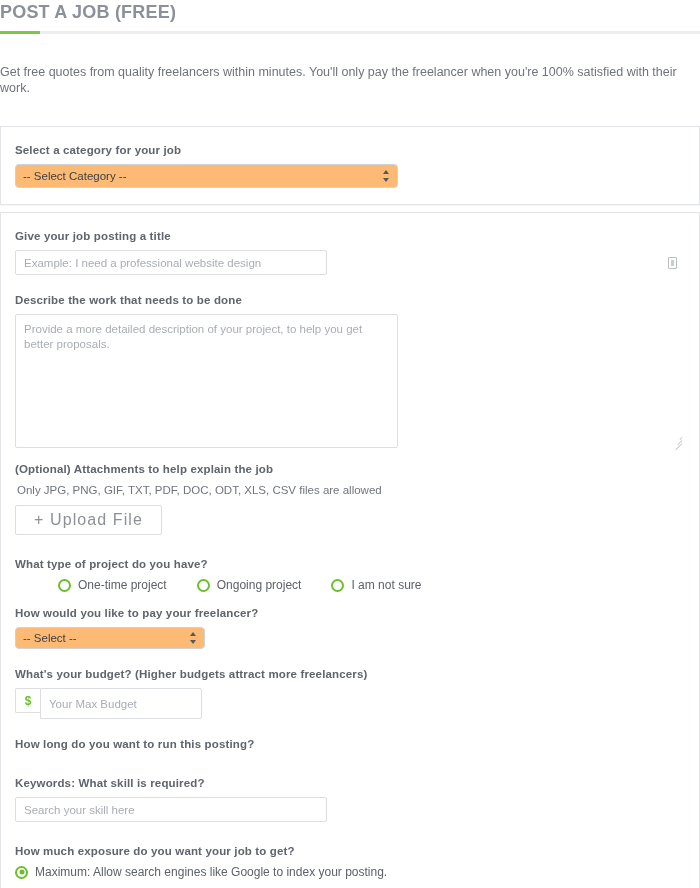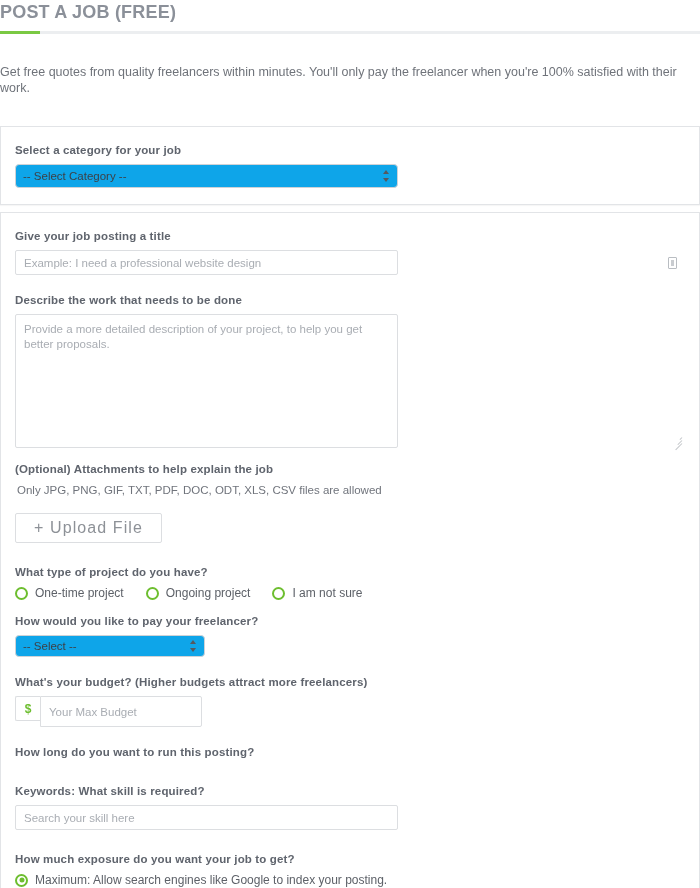--- a/index.html
+++ b/index.html
@@ -64,40 +64,40 @@
     font-weight: bold;
     color: #5f646d;
     letter-spacing: .15px;
     margin: 0 0 7px 0;
     line-height: 14px;
   }
   .sublabel {
     display: block;
     font-size: 11.5px;
     color: #70747c;
-    margin: 0 0 16px 2px;
+    margin: 0 0 8px 2px;
     line-height: 14px;
   }
 
   
   .txt {
     display: block;
     width: 383px;
     height: 25px;
     border: 1px solid #dcdee1;
     border-radius: 2px;
     background: #fff;
     font-family: "Liberation Sans", sans-serif;
     font-size: 11.5px;
     color: #3d4147;
     padding: 0 26px 0 8px;
     outline: none;
   }
   .txt::placeholder { color: #a9adb3; }
-  .txt.wide { width: 383px; }
+  .txt.wide { width: 312px; }
   .input-wrap { position: relative; width: 383px; }
   .inline-icon {
     position: absolute;
     right: 8px; top: 50%;
     transform: translateY(-50%);
     width: 9px; height: 12px;
     border: 1px solid #b9bdc2;
     border-radius: 1px;
     display: block;
   }
@@ -145,21 +145,21 @@
   .resize-grip i:nth-child(3) { bottom: 7px; width: 3px; }
 
   
   .sel-wrap { position: relative; display: inline-block; }
   select.sel {
     -webkit-appearance: none;
     appearance: none;
     font-family: "Liberation Sans", sans-serif;
     font-size: 11.5px;
     color: #3d4147;
-    background: #0ea5e9;
+    background: #fdba74;
     border: 1px solid #cfd2d6;
     border-radius: 4px;
     height: 22px;
     padding: 0 22px 0 7px;
     outline: none;
     line-height: 20px;
   }
   select.sel.big { width: 383px; height: 24px; border-radius: 4px; }
   select.sel.small { width: 190px; }
   .sel-arrows {
@@ -191,22 +191,23 @@
     letter-spacing: 1.1px;
     padding: 8px 18px;
     cursor: pointer;
     line-height: 12px;
   }
 
   
   .radio-row {
     display: flex;
     align-items: flex-end;
-    gap: 0;
+    gap: 8px;
     margin-top: 2px;
+    margin-left: 43px;
   }
   .radio-item {
     display: flex;
     align-items: center;
     margin-right: 22px;
     cursor: pointer;
   }
   .radio-item.block { margin-right: 0; margin-bottom: 9px; }
   .radio-stack { margin-top: 4px; }
   .rdot {

